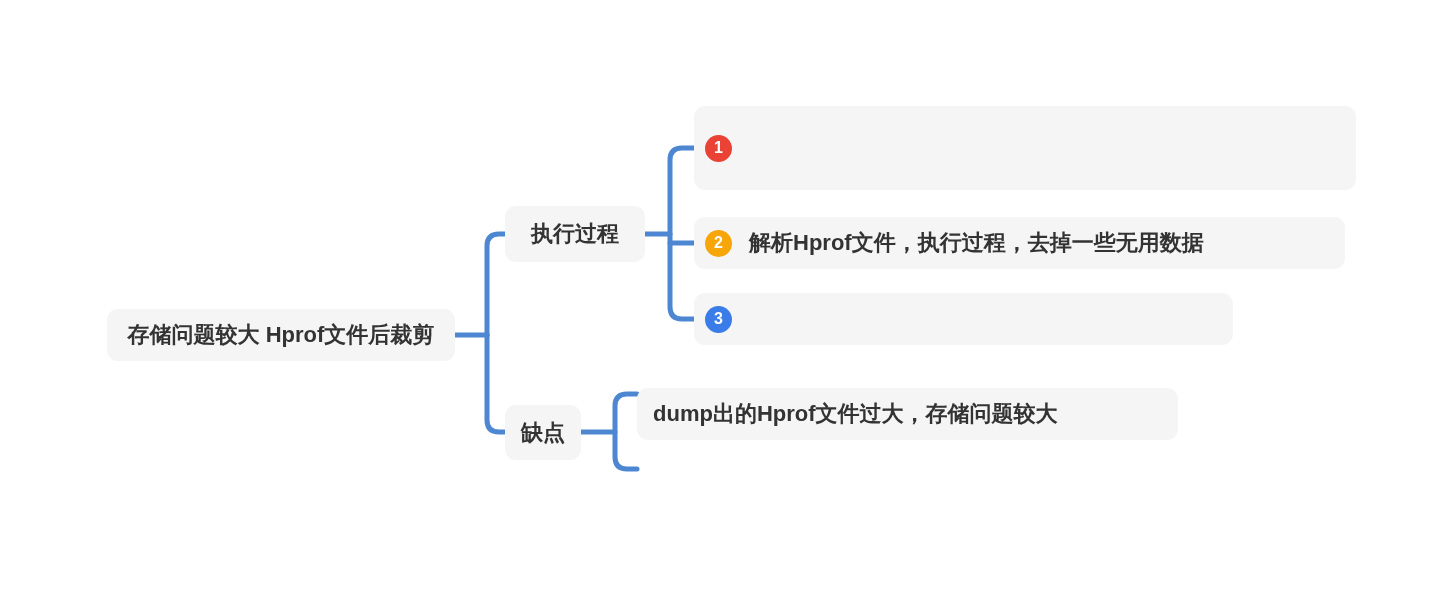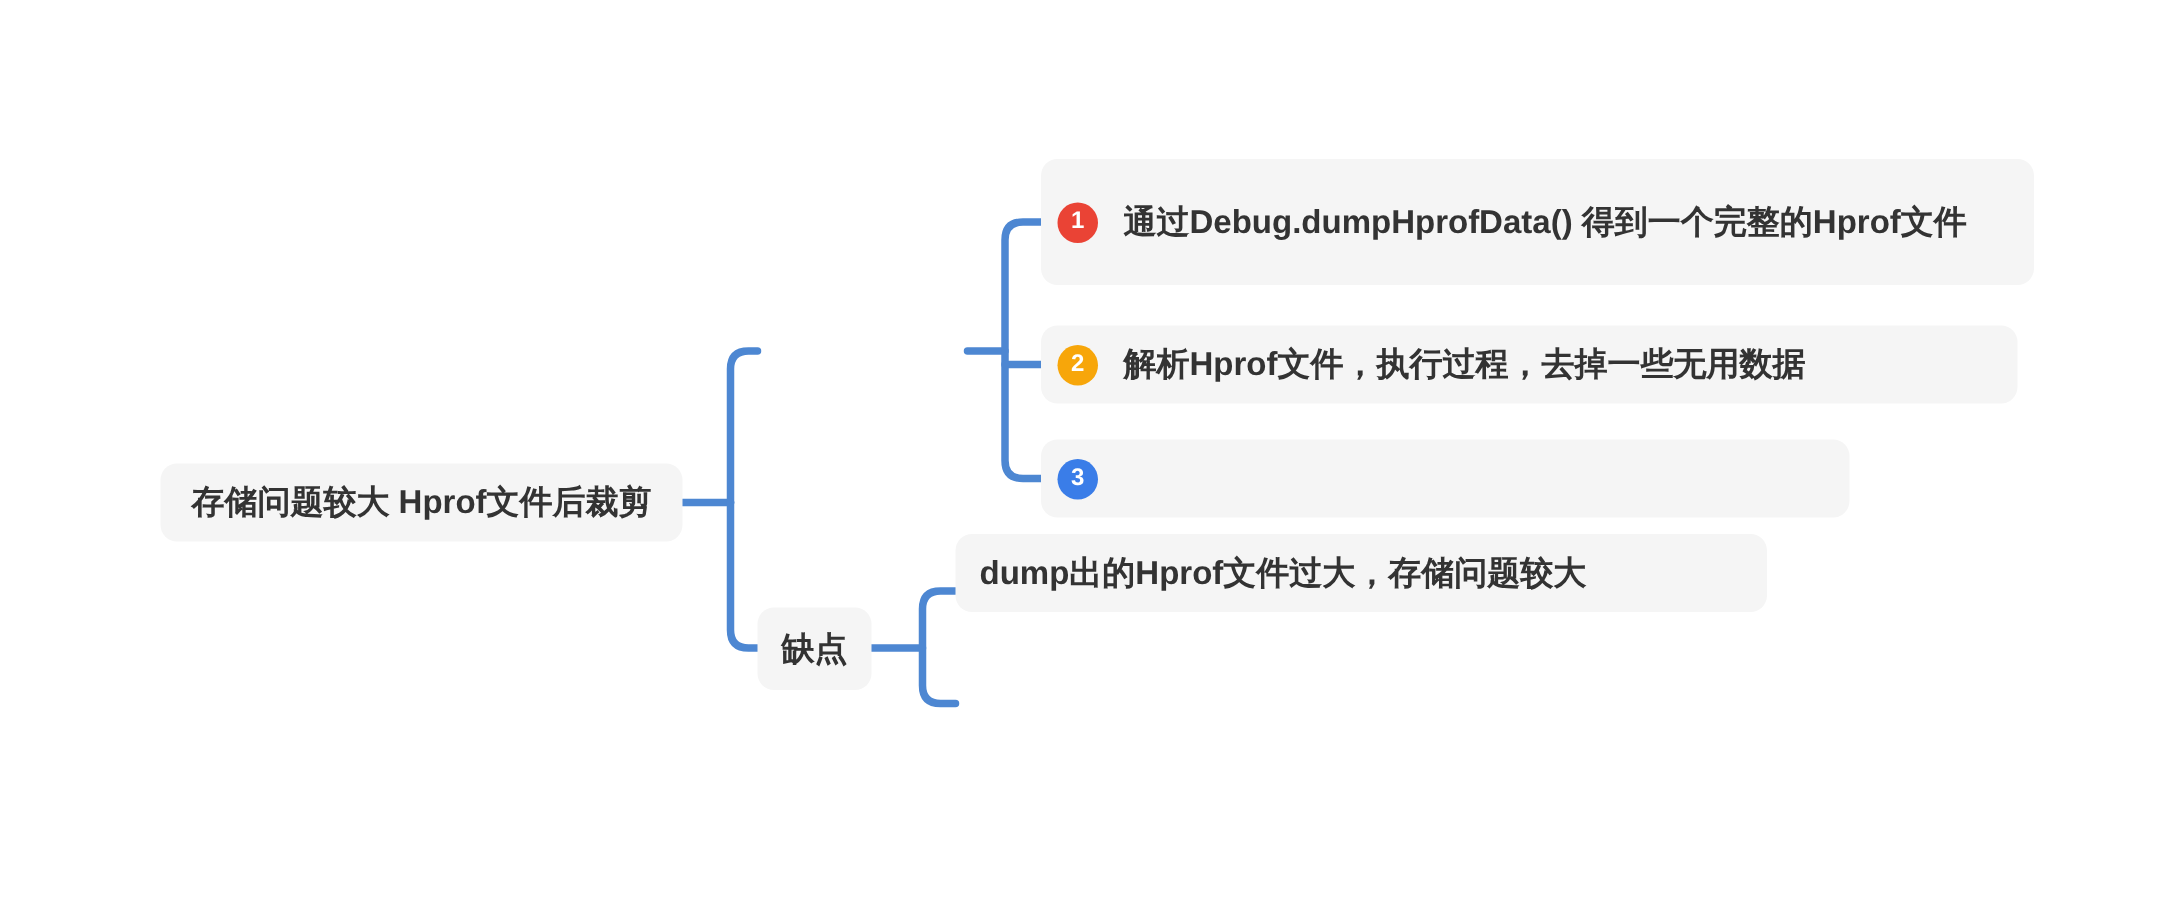--- a/index.html
+++ b/index.html
@@ -58,21 +58,21 @@
   .badge.b1{background:var(--badge1);}
   .badge.b2{background:var(--badge2);}
   .badge.b3{background:var(--badge3);}
   
   #root-node        {left:107px;top:309px;width:348px;height:52px;}
   #branch-process   {left:505px;top:206px;width:140px;height:56px;}
   #branch-drawback  {left:505px;top:405px;width:76px;height:55px;text-align:center;}
   #step-1           {left:694px;top:106px;width:662px;height:84px;padding:8px 20px 8px 11px;}
   #step-2           {left:694px;top:217px;width:651px;height:52px;padding:0 20px 0 11px;}
   #step-3           {left:694px;top:293px;width:539px;height:52px;padding:0 20px 0 11px;}
-  #drawback-1       {left:637px;top:356px;width:541px;height:52px;padding:0 16px;text-align:right;}
+  #drawback-1       {left:637px;top:388px;width:541px;height:52px;padding:0 16px;text-align:right;}
   #drawback-2       {left:637px;top:443px;width:587px;height:52px;padding:0 16px;}
 </style>
 </head>
 <body>
 
 <div class="canvas">
 
   <svg class="connectors" width="1456" height="600" viewBox="0 0 1456 600">
     <path d="M455,335 H487"></path>
     <path d="M487,335 V246 Q487,234 499,234 H505"></path>
@@ -81,28 +81,30 @@
     <path d="M694,148 H682 Q670,148 670,160 V307 Q670,319 682,319 H694"></path>
     <path d="M670,243 H694"></path>
     <path d="M580,432 H615"></path>
     <path d="M637,394 H627 Q615,394 615,406 V457 Q615,469 627,469 H637"></path>
   </svg>
 
   <div class="node center nowrap" id="root-node">
     <span class="txt">存储问题较大 Hprof文件后裁剪</span>
   </div>
 
+  <div class="node center nowrap" id="branch-process">
+    <span class="txt">执行过程</span>
+  </div>
 
   <div class="node center nowrap" id="branch-drawback">
     <span class="txt">缺点</span>
   </div>
 
   <div class="node" id="step-1">
     <span class="badge b1">1</span>
-    <span class="txt">通过Debug.dumpHprofData() 得到一个完整的Hprof文件</span>
   </div>
 
   <div class="node nowrap" id="step-2">
     <span class="badge b2">2</span>
     <span class="txt">解析Hprof文件，执行过程，去掉一些无用数据</span>
   </div>
 
   <div class="node nowrap" id="step-3">
     <span class="badge b3">3</span>
   </div>

